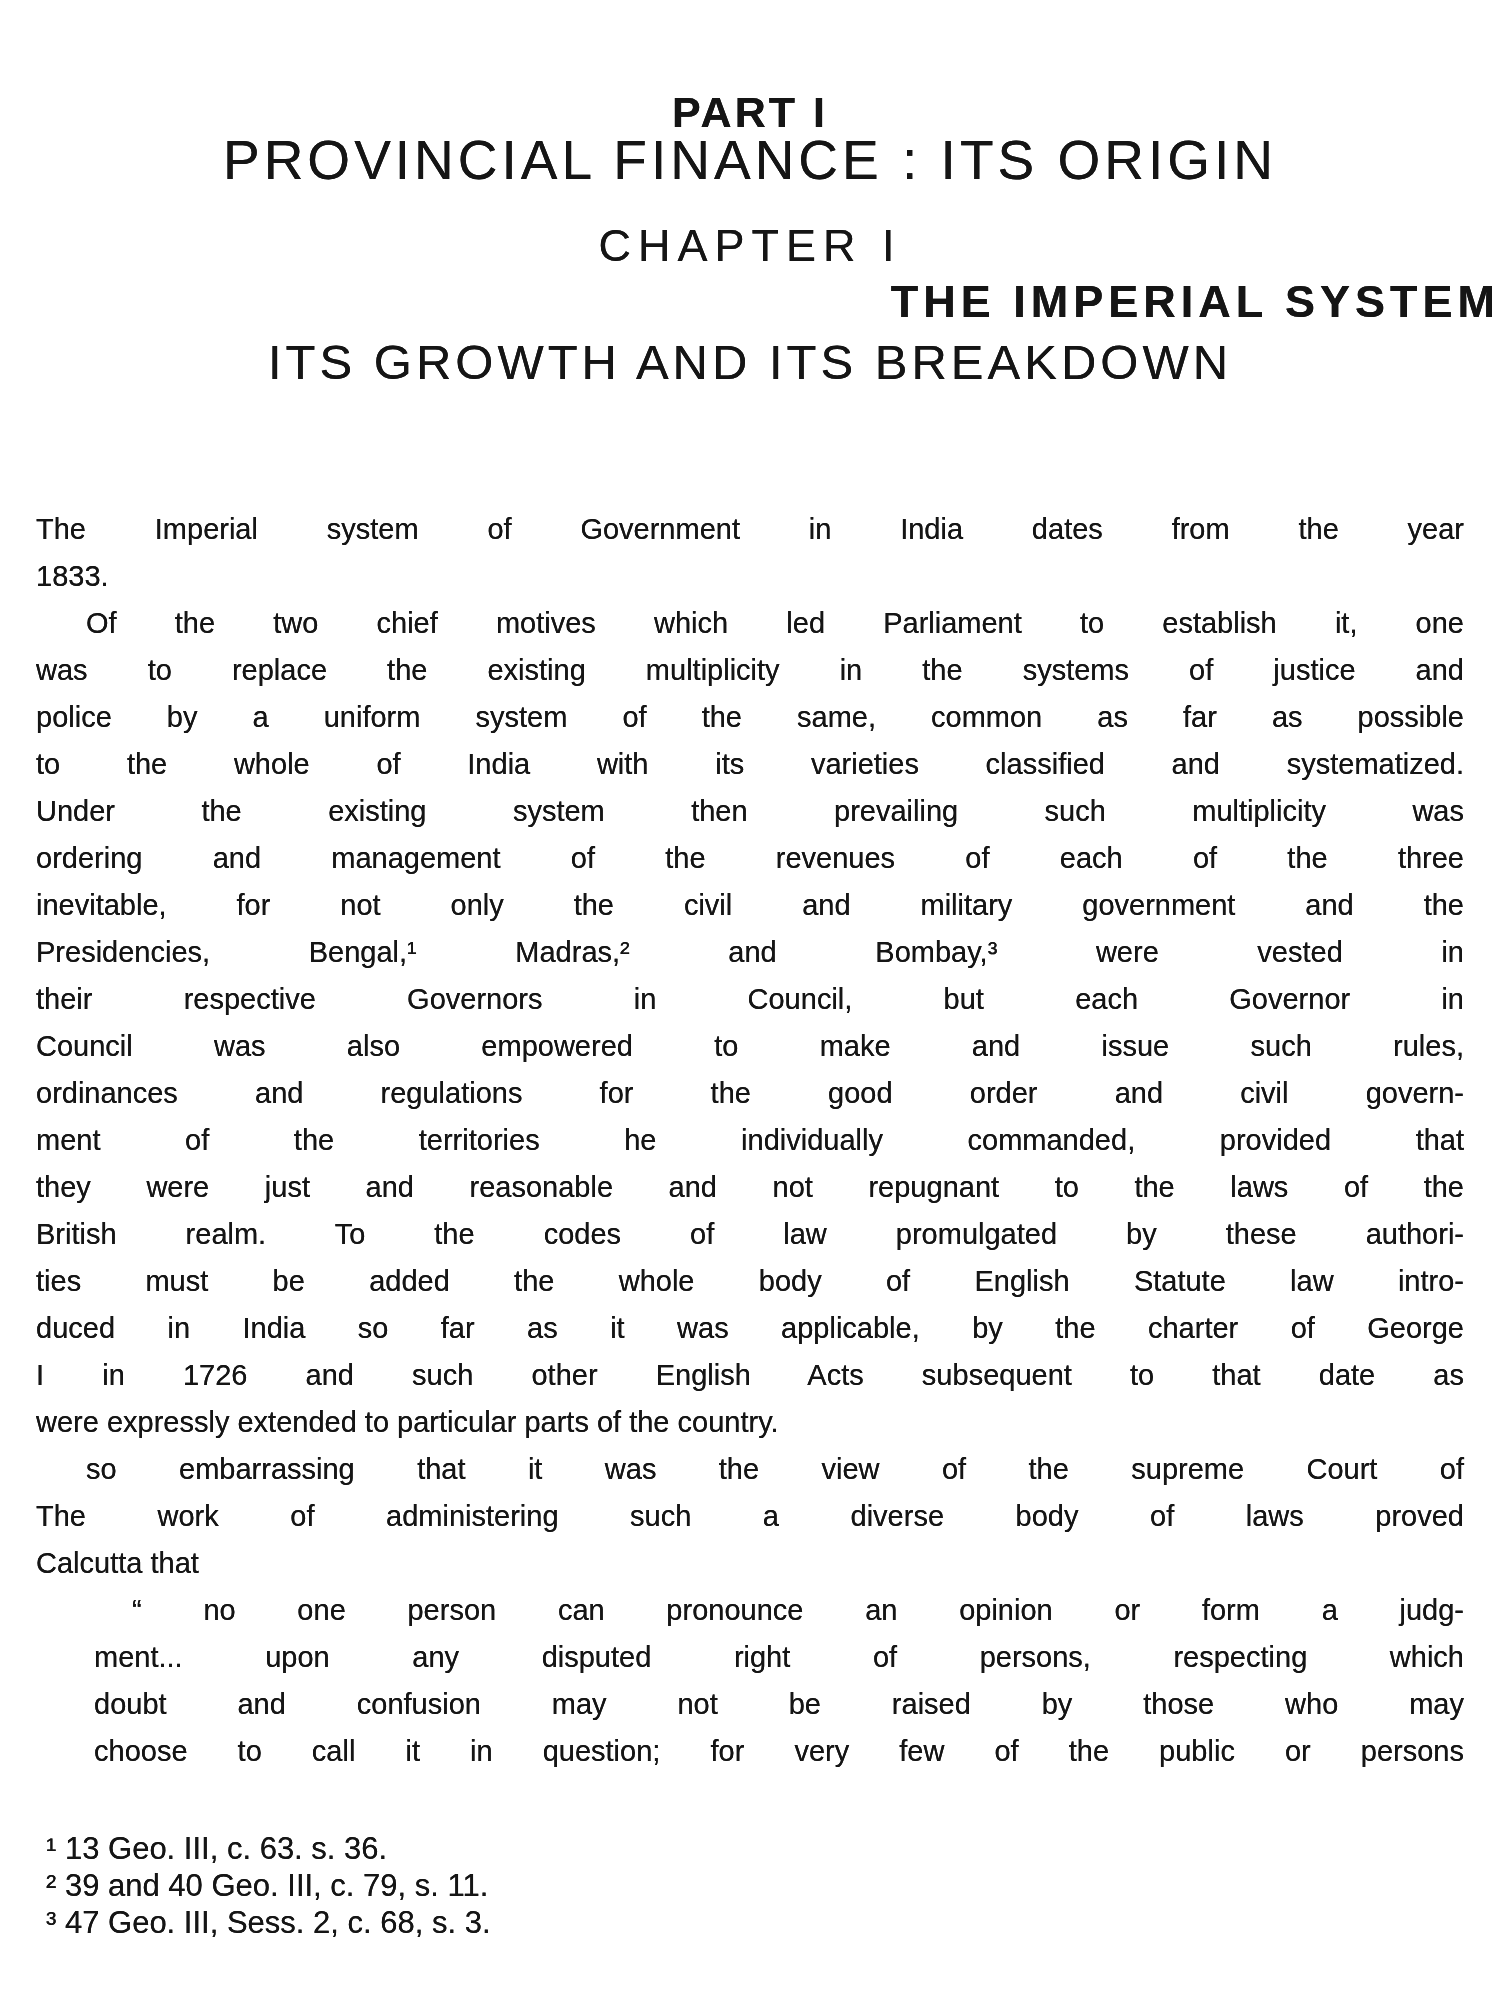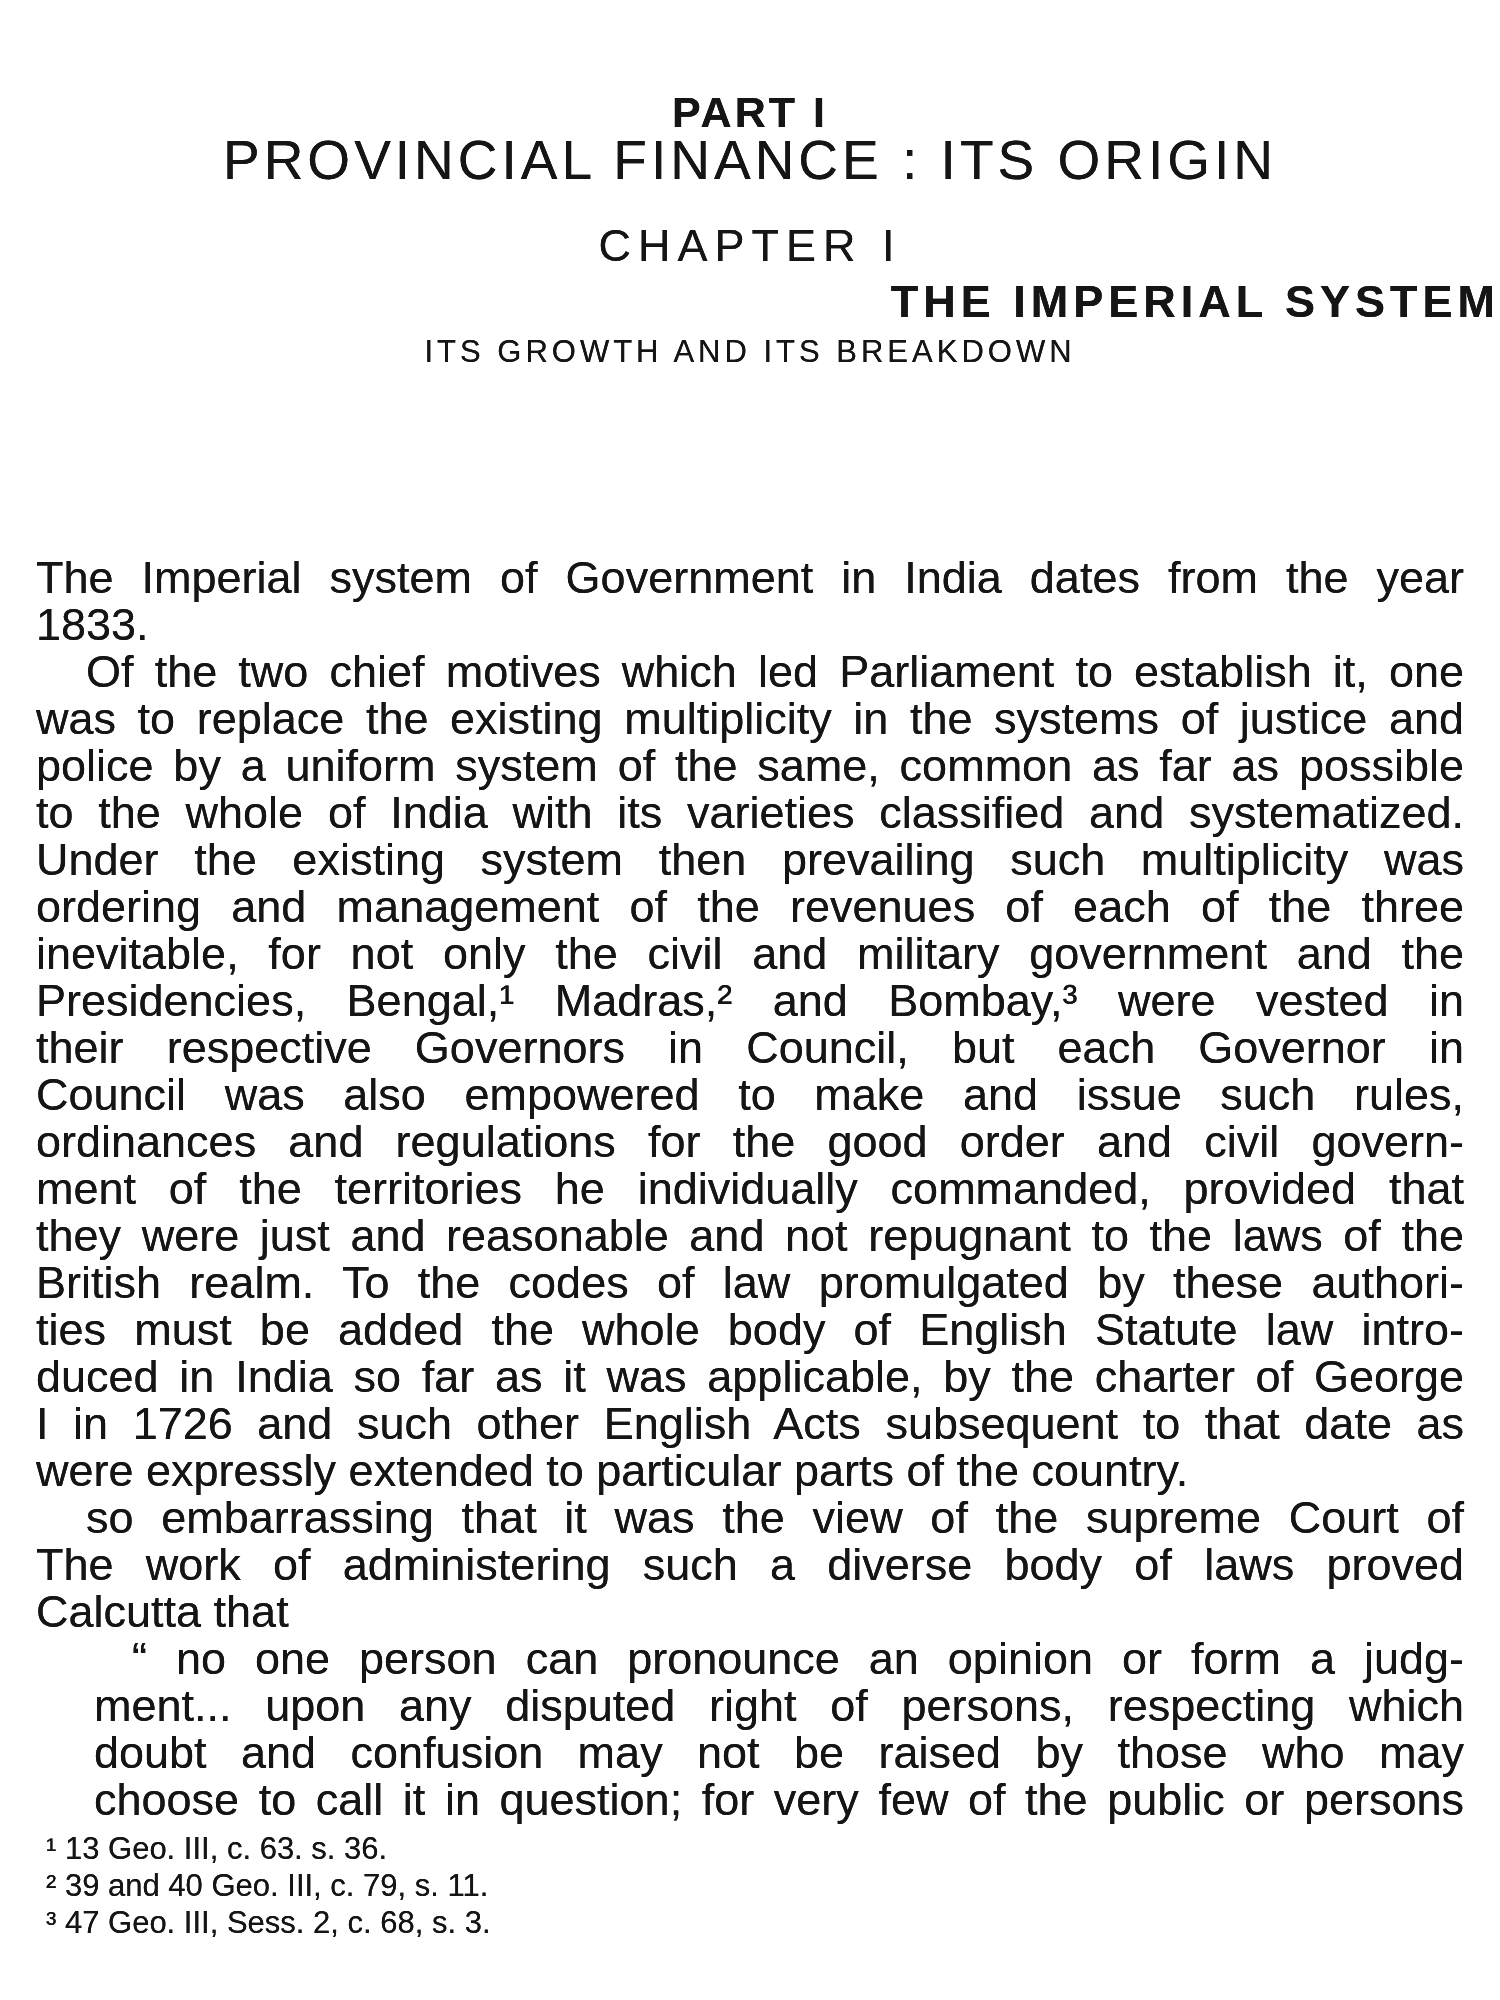--- a/index.html
+++ b/index.html
@@ -22,28 +22,28 @@
     position: absolute;
     left: 0;
     right: 0;
     text-align: center;
     white-space: nowrap;
   }
   #h-part    { top: 88px;  font-size: 43px; font-weight: 700; letter-spacing: 3px; }
   #h-title   { top: 128px; font-size: 55px; font-weight: 400; letter-spacing: 4px; }
   #h-chapter { top: 220px; font-size: 45px; font-weight: 400; letter-spacing: 7px; }
   #h-system  { top: 276px; font-size: 45px; font-weight: 700; letter-spacing: 5px; text-align: right; }
-  #h-growth  { top: 334px; font-size: 31px; font-weight: 400; letter-spacing: 4px; }
+  #h-growth  { top: 334px; font-size: 49px; font-weight: 400; letter-spacing: 4px; }
 
   .body-text {
     position: absolute;
-    top: 554px;
+    top: 506px;
     left: 36px;
     width: 1428px;
-    font-size: 45px;
+    font-size: 29px;
     line-height: 47px;
   }
   .line {
     text-align: justify;
     text-align-last: justify;
     white-space: normal;
   }
   .para .line:last-child {
     text-align: left;
     text-align-last: left;

